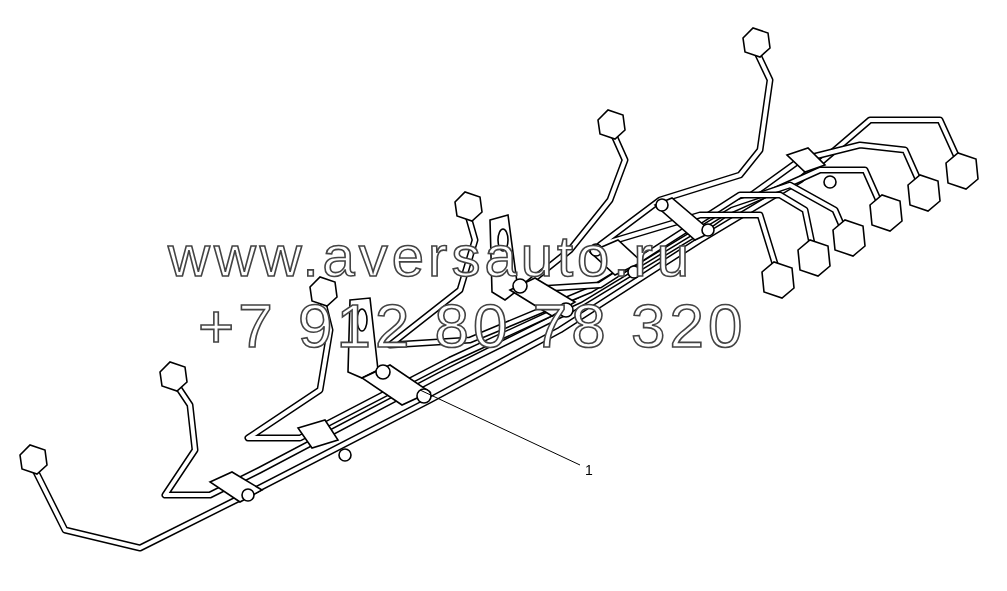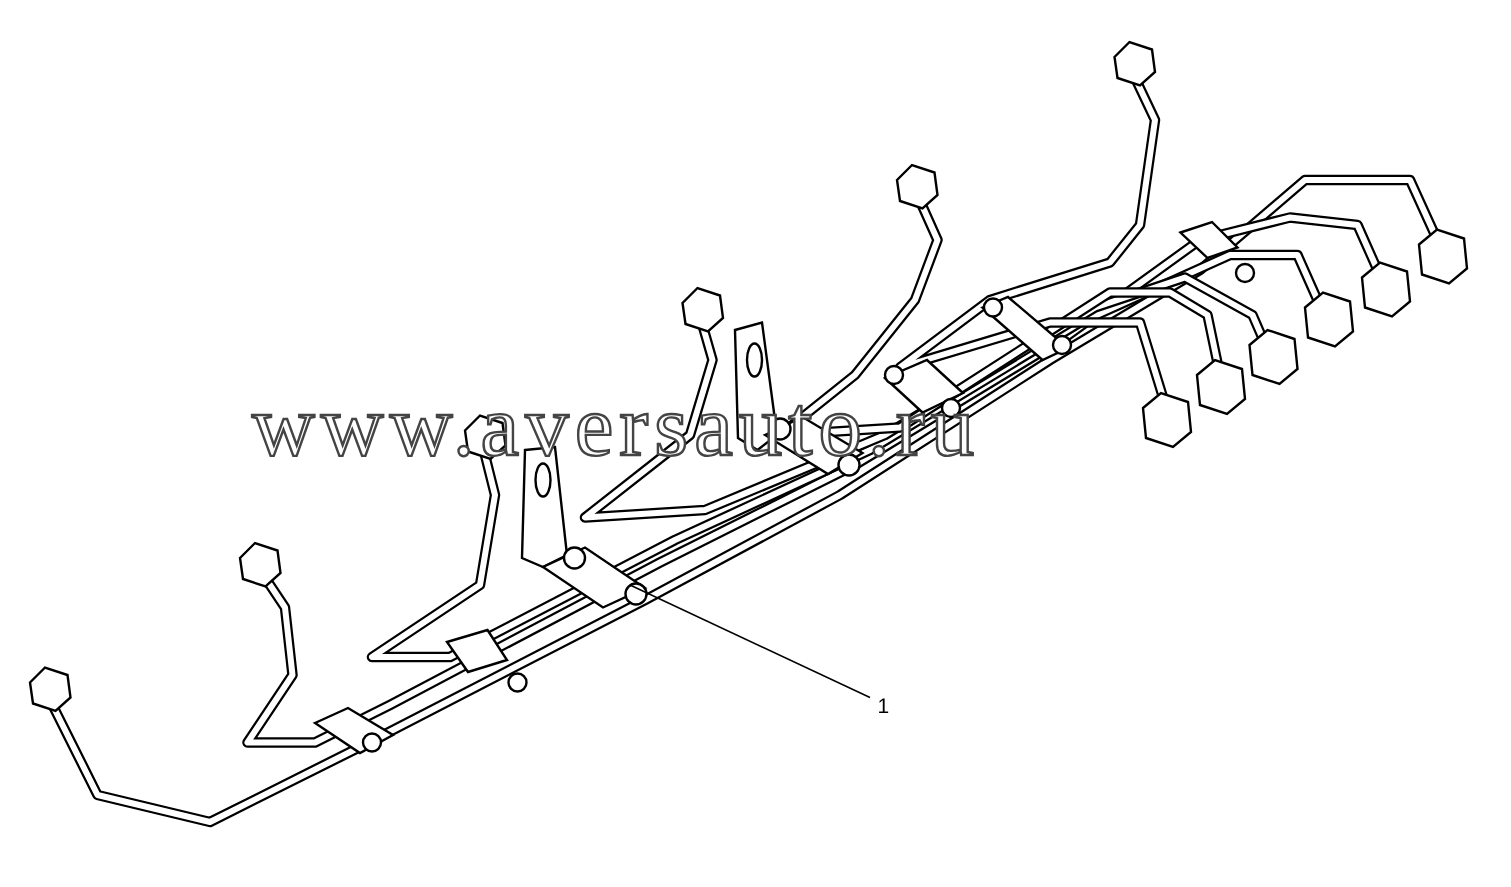--- a/index.html
+++ b/index.html
@@ -4,22 +4,22 @@
 <style>
   html, body { margin: 0; padding: 0; background: #ffffff; }
   .canvas { position: relative; width: 1007px; height: 591px; overflow: hidden; background: #fff; }
   svg.drawing { position: absolute; left: 0; top: 0; }
   .pipe { fill: none; stroke: #000; stroke-width: 7; stroke-linecap: round; stroke-linejoin: round; }
   .pipe-in { fill: none; stroke: #fff; stroke-width: 4; stroke-linecap: round; stroke-linejoin: round; }
   .nut { fill: #fff; stroke: #000; stroke-width: 1.6; }
   .part { fill: #fff; stroke: #000; stroke-width: 1.6; }
   .leader { stroke: #000; stroke-width: 1; }
   .callout { position: absolute; font-family: "Liberation Sans", sans-serif; font-size: 14px; color: #000; }
-  .wm { position: absolute; font-family: Liberation Serif, serif; font-weight: normal; color: #fff;
-        -webkit-text-stroke: 1.6px #444; letter-spacing: 4px; white-space: nowrap; margin-top: 28px; }
+  .wm { position: absolute; font-family: Liberation Sans, sans-serif; font-weight: normal; color: #fff;
+        -webkit-text-stroke: 1.6px #444; letter-spacing: 4px; white-space: nowrap; }
   .wm1 { left: 168px; top: 222px; font-size: 58px; }
   .wm2 { left: 198px; top: 290px; font-size: 62px; }
 </style>
 </head>
 <body>
 
 <div class="canvas">
   <svg class="drawing" width="1007" height="591" viewBox="0 0 1007 591">
 
     <g>
@@ -91,15 +91,16 @@
       <polygon class="nut" points="833,230 845,220 863,226 865,246 853,256 835,250"></polygon>
       <polygon class="nut" points="870,205 882,195 900,201 902,221 890,231 872,225"></polygon>
       <polygon class="nut" points="908,185 920,175 938,181 940,201 928,211 910,205"></polygon>
       <polygon class="nut" points="946,163 958,153 976,159 978,179 966,189 948,183"></polygon>
     </g>
 
     <line class="leader" x1="420" y1="390" x2="580" y2="465"></line>
   </svg>
 
   <div class="wm wm1">www.aversauto.ru</div>
+  <div class="wm wm2">+7 912 80 78 320</div>
 
   <div class="callout" style="left:585px; top:462px;">1</div>
 </div>
 
 </body></html>

